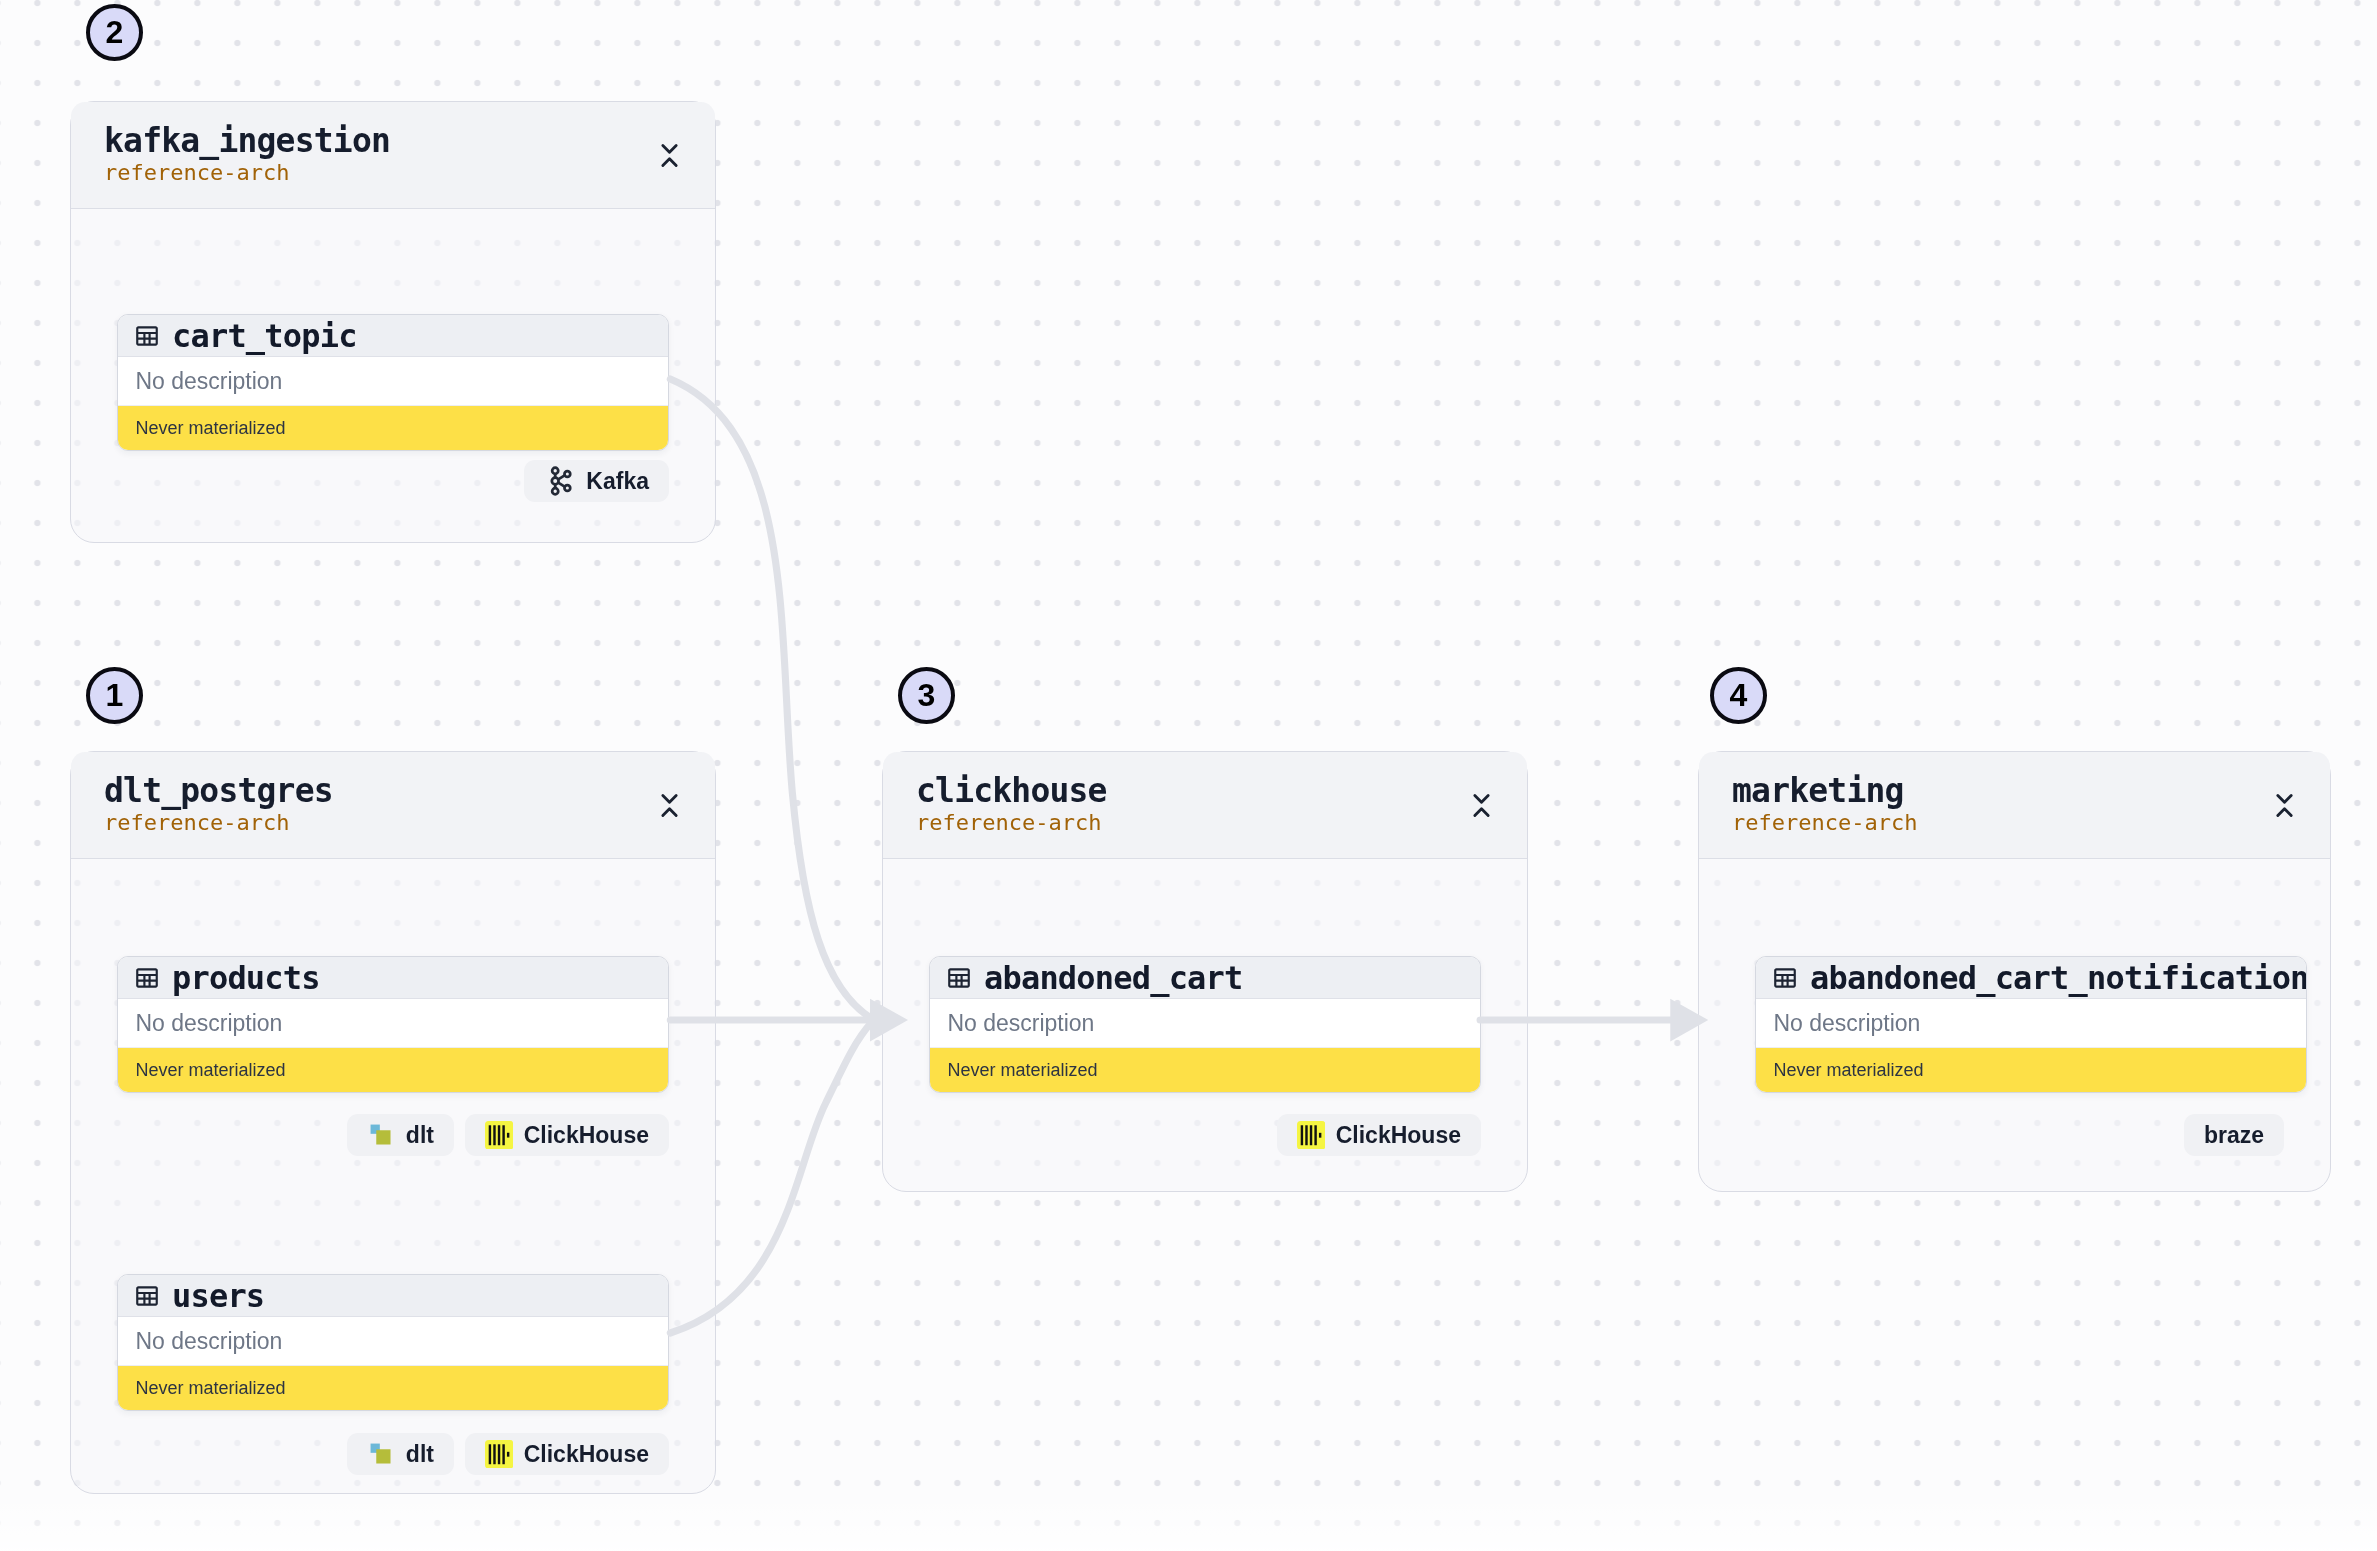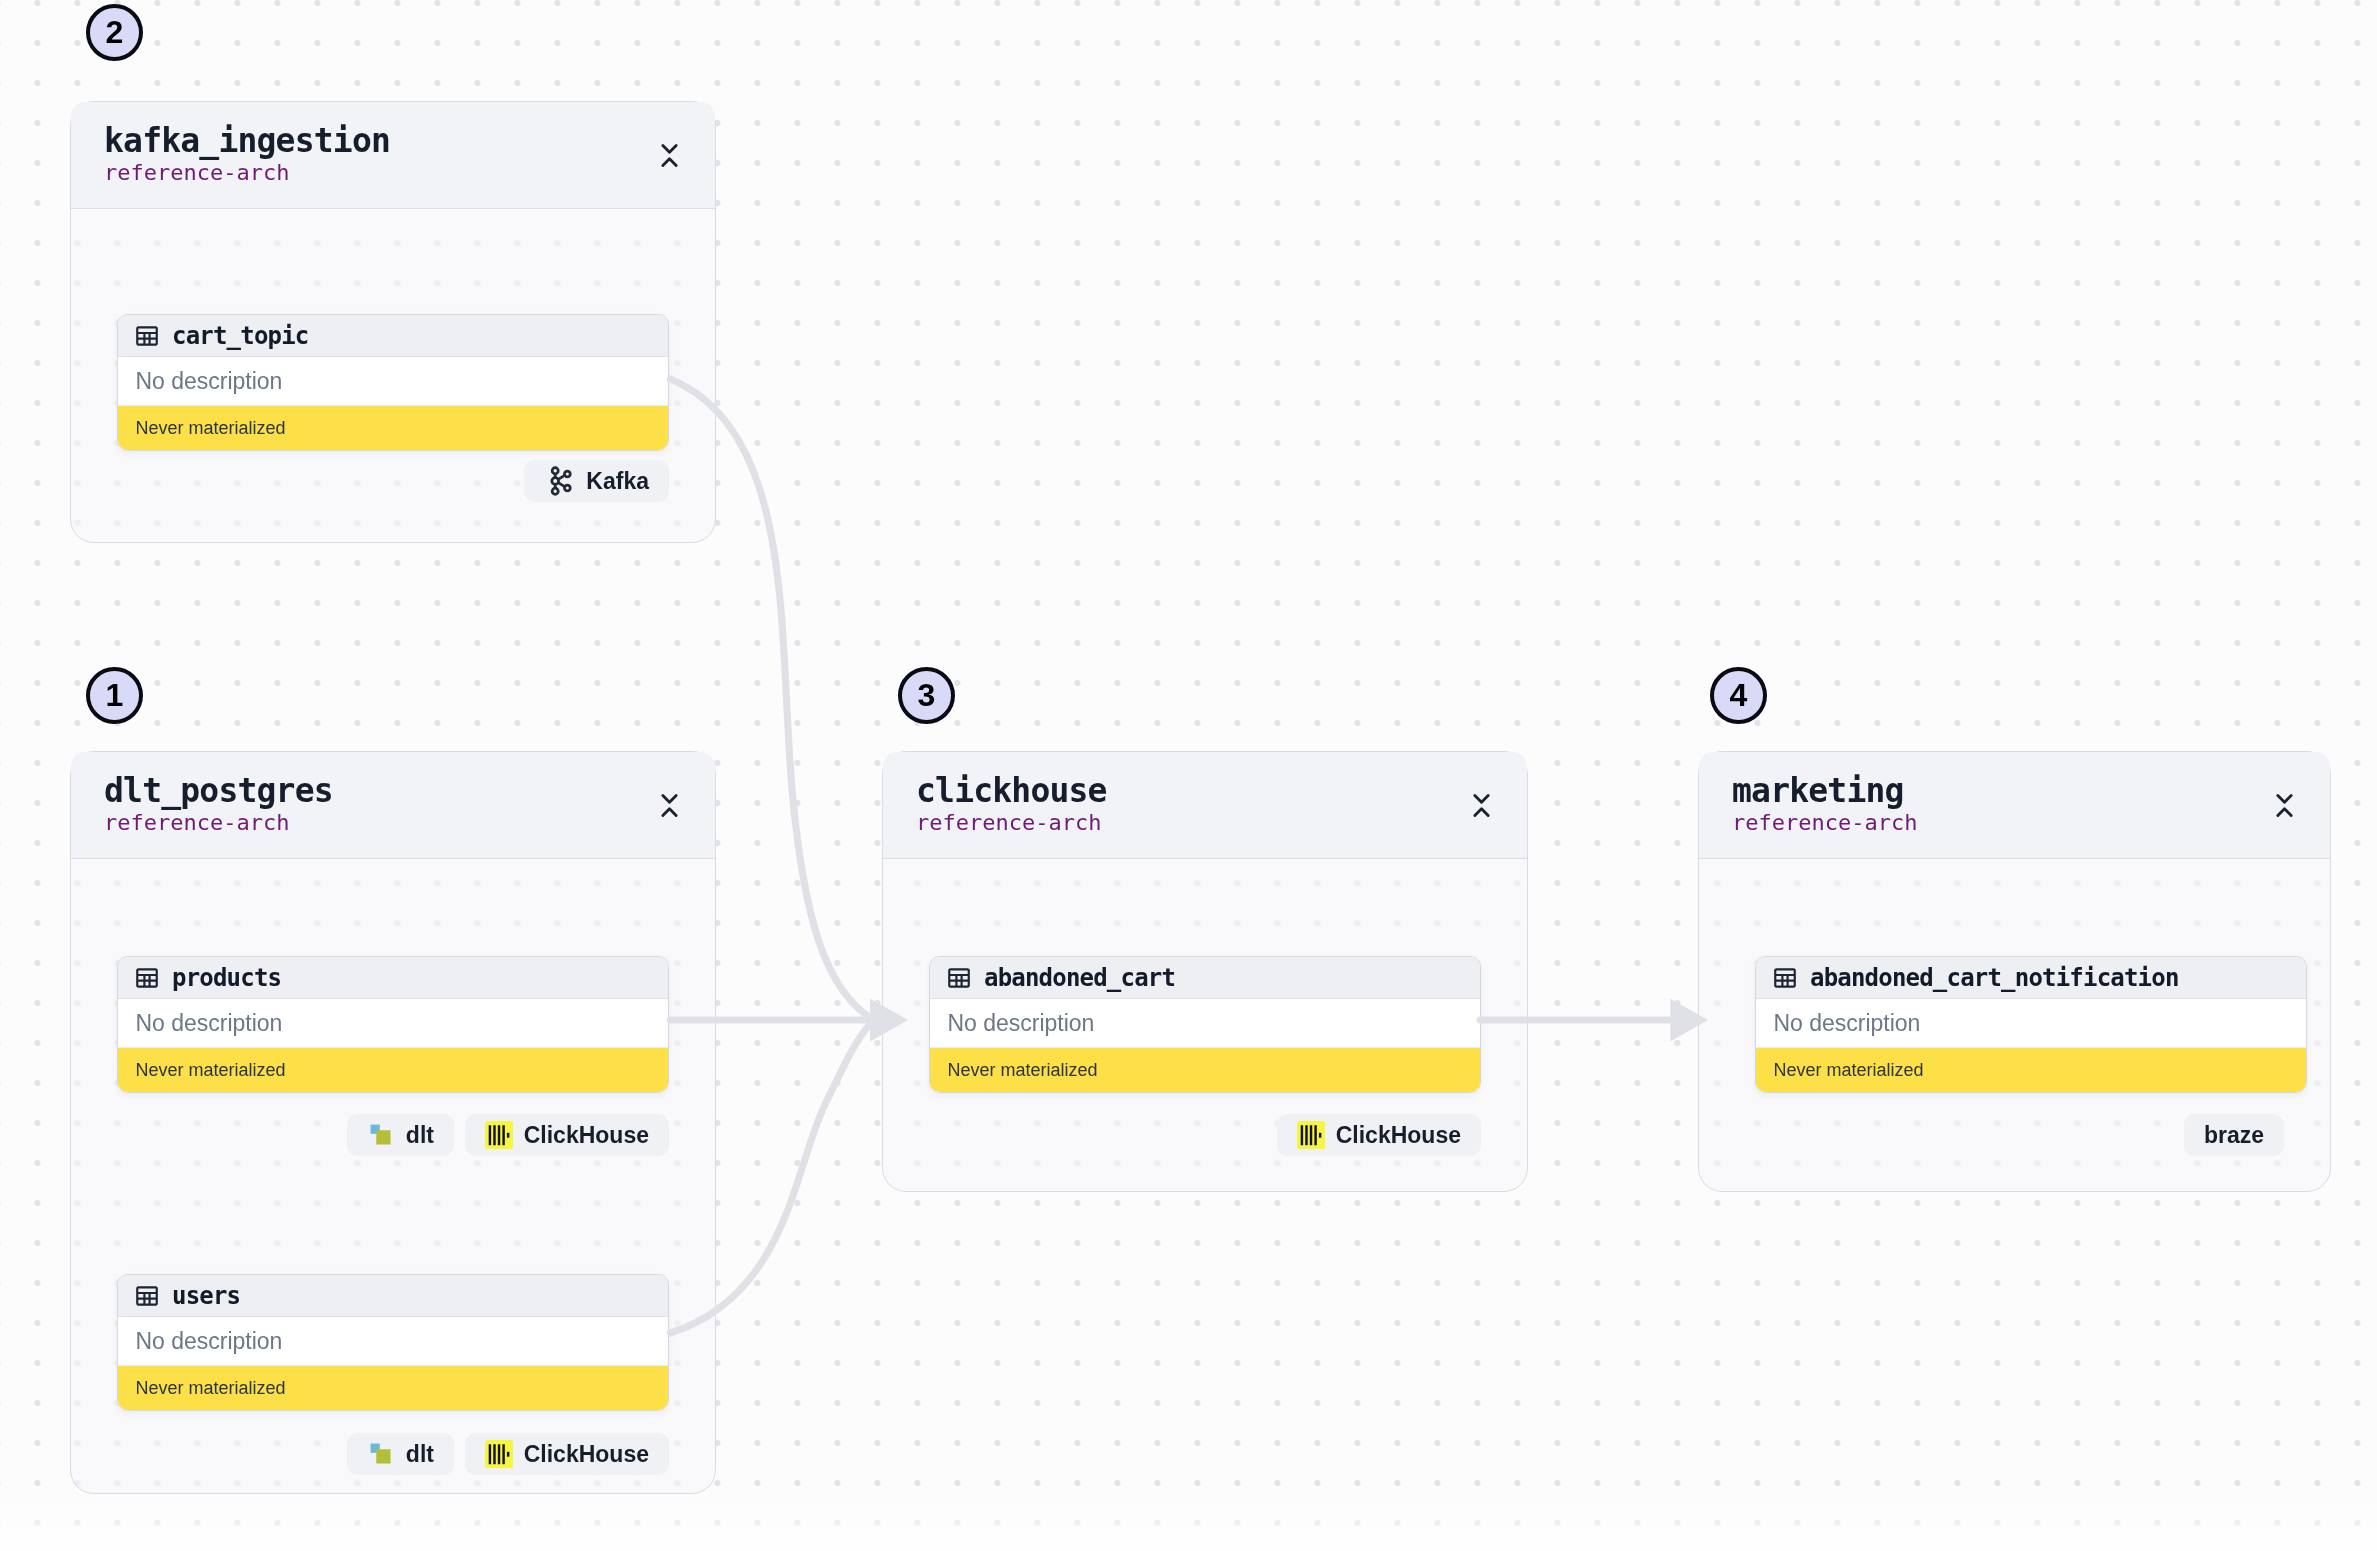--- a/index.html
+++ b/index.html
@@ -27,41 +27,41 @@
     display:flex;flex-direction:column;justify-content:center;
     padding:0 55px 0 33px;box-sizing:border-box;
   }
   .group-title{
     font-family:"DejaVu Sans Mono","Liberation Mono",monospace;
     font-weight:700;font-size:33px;line-height:1.1;color:#161d2d;letter-spacing:-0.8px;
     white-space:nowrap;
   }
   .group-sub{
     font-family:"DejaVu Sans Mono","Liberation Mono",monospace;
-    font-weight:400;font-size:22px;line-height:1.25;color:#701a75;
+    font-weight:400;font-size:22px;line-height:1.25;color:#a16207;
     white-space:nowrap;
   }
   .collapse-btn{
     position:absolute;right:28.5px;top:50%;transform:translateY(-50%);
     width:35px;height:44px;display:flex;align-items:center;justify-content:center;
     cursor:pointer;
   }
   .asset-card{
     position:absolute;width:552px;
     border:1.6px solid #d5d8e0;border-radius:11px;overflow:hidden;
     background:#ffffff;box-sizing:border-box;
     box-shadow:0 2.4px 6.3px rgba(25,32,56,0.05);
   }
   .card-title-row{
     height:41px;background:#edeff3;border-bottom:1.6px solid #dfe1e8;
     display:flex;align-items:center;gap:12px;padding:0 16px;
   }
   .card-title{
     font-family:"DejaVu Sans Mono","Liberation Mono",monospace;
-    font-weight:700;font-size:24px;color:#131a2a;letter-spacing:-0.8px;white-space:nowrap;
+    font-weight:700;font-size:32px;color:#131a2a;letter-spacing:-0.8px;white-space:nowrap;
   }
   .card-desc-row{
     height:48px;background:#ffffff;display:flex;align-items:center;padding:0 17.4px;
     font-size:23px;color:#6e7787;border-bottom:0.8px solid #eceef2;
   }
   .card-status-row{
     height:44px;background:#fde047;display:flex;align-items:center;padding:0 17.4px;
     font-size:18px;color:#2d3442;
   }
   .tag-row{

